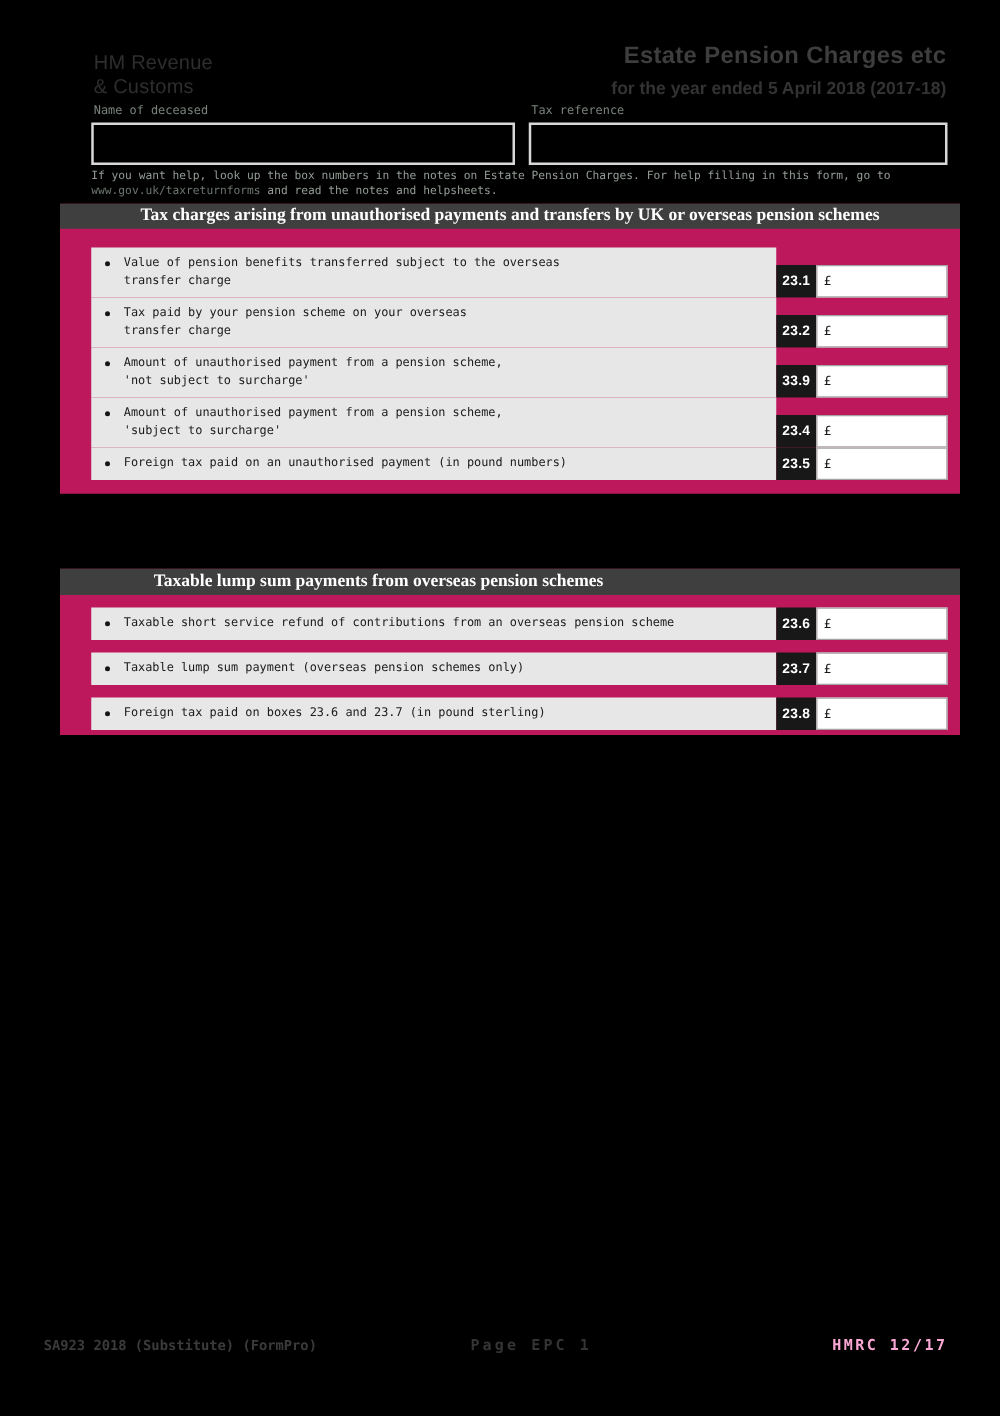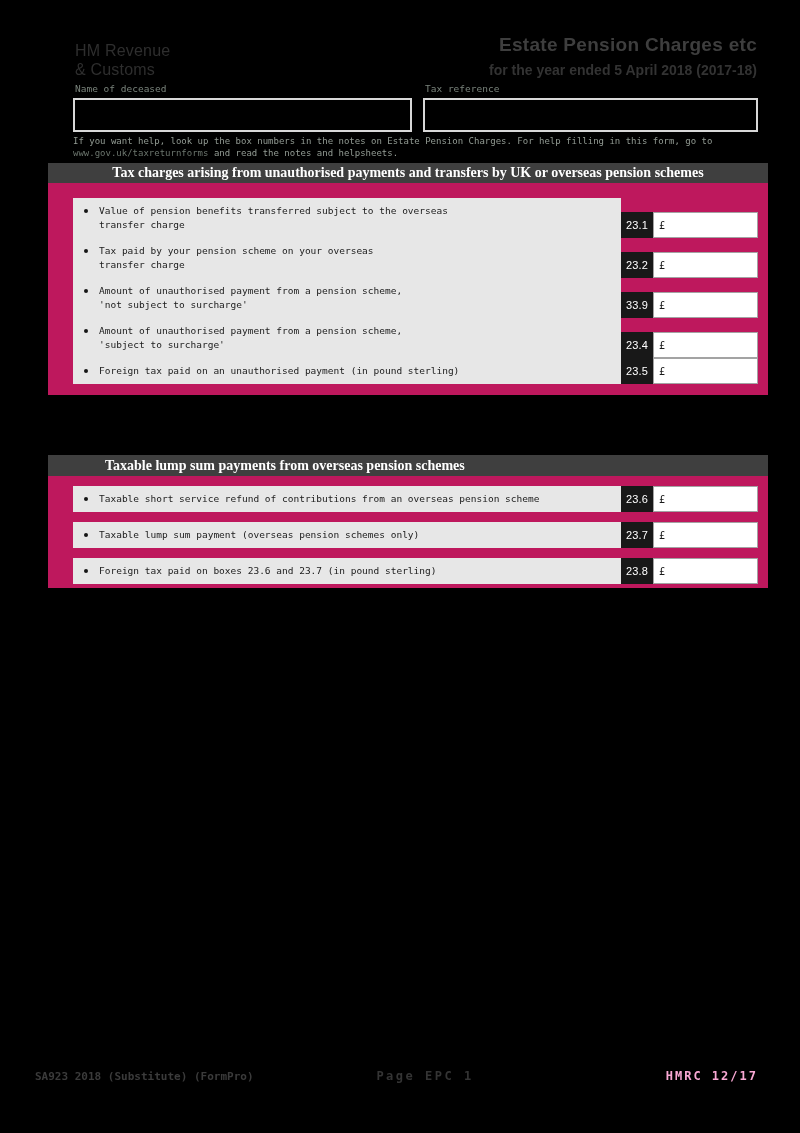--- a/index.html
+++ b/index.html
@@ -18,31 +18,31 @@
   .field-box{position:absolute;top:98px;height:34px;border:2px solid #d8d8d8;background:transparent;box-sizing:border-box;color:#e6e6e6;font-family:"DejaVu Sans Mono",monospace;font-size:11px;padding:4px 6px;}
   .box-name{left:73px;width:339px;}
   .box-taxref{left:423px;width:335px;}
   .help{position:absolute;left:73px;top:136px;width:680px;font-family:"DejaVu Sans Mono",monospace;font-size:9px;line-height:11.5px;color:#939c94;}
   .help a{color:#6b756d;text-decoration:none;}
   
   .panel{position:absolute;left:48px;width:720px;background:#be185d;}
   .panel-1{top:163px;}
   .panel-2{top:455px;}
   .sec-header{background:#3f3f3f;color:#fff;font-family:"Liberation Serif",serif;font-weight:bold;font-size:14px;height:20px;line-height:20px;text-align:center;}
-  .panel-2 .sec-header{height:21px;line-height:21px;text-align:left;padding-left:57px;}
+  .panel-2 .sec-header{height:21px;line-height:21px;text-align:left;padding-left:75px;}
   .rows{padding-top:15px;padding-bottom:11px;}
   .panel-2 .rows{padding-top:10px;padding-bottom:4px;}
   .row{display:flex;align-items:flex-end;margin:0 10px 0 25px;}
   .panel-2 .row{margin-bottom:10px;}
   .rows .row:last-child{margin-bottom:0;}
   .strip{background:#e7e7e7;width:548px;min-height:26px;box-sizing:border-box;display:flex;align-items:flex-start;padding:6px 0;}
   .bullet{width:26px;flex-shrink:0;display:flex;justify-content:center;}
   .bullet i{display:block;width:4px;height:4px;border-radius:50%;background:#151515;margin-top:5px;}
   .lbl{font-family:"DejaVu Sans Mono",monospace;font-size:9.5px;line-height:14px;color:#1a1a1a;}
-  .numbox{width:32px;height:26px;flex-shrink:0;background:#181818;color:#fff;font-weight:normal;font-size:11px;display:flex;align-items:center;justify-content:center;letter-spacing:.2px;}
+  .numbox{width:32px;height:26px;flex-shrink:0;background:#181818;color:#fff;font-weight:bold;font-size:11px;display:flex;align-items:center;justify-content:center;letter-spacing:.2px;}
   .inp{width:105px;height:26px;flex-shrink:0;background:#fff;border:1px solid #a3a3a3;box-sizing:border-box;display:flex;align-items:center;padding-left:5px;}
   .pound{font-family:"DejaVu Sans Mono",monospace;font-size:10px;color:#1a1a1a;}
   .val{font-family:"DejaVu Sans Mono",monospace;font-size:10px;color:#1a1a1a;margin-left:3px;}
   
   .footer{position:absolute;left:0;top:1069px;width:800px;height:18px;font-family:"DejaVu Sans Mono",monospace;color:#3a3a3a;}
   .f-left{position:absolute;left:35px;top:1px;font-size:11px;font-weight:bold;color:#3b3b3b;}
   .f-center{position:absolute;left:0;width:100%;text-align:center;top:0;font-size:12px;font-weight:bold;letter-spacing:2.5px;color:#343434;padding-left:25px;}
   .f-right{position:absolute;right:42px;top:0;font-size:12px;font-weight:bold;letter-spacing:2px;color:#f9a8d4;}
 </style>
 </head>
@@ -134,21 +134,21 @@
       <span class="pound">£</span>
       <span class="val"></span>
     </div>
   </div>
       <div class="row">
     <div class="strip">
       <span class="bullet">
             <i></i>
           </span>
       <div class="lbl">
-            <div>Foreign tax paid on an unauthorised payment (in pound sterling)</div>
+            <div>Foreign tax paid on an unauthorised payment (in pound numbers)</div>
           </div>
     </div>
     <div class="numbox">23.5</div>
     <div class="inp">
       <span class="pound">£</span>
       <span class="val"></span>
     </div>
   </div>
     </div>
 </div>

